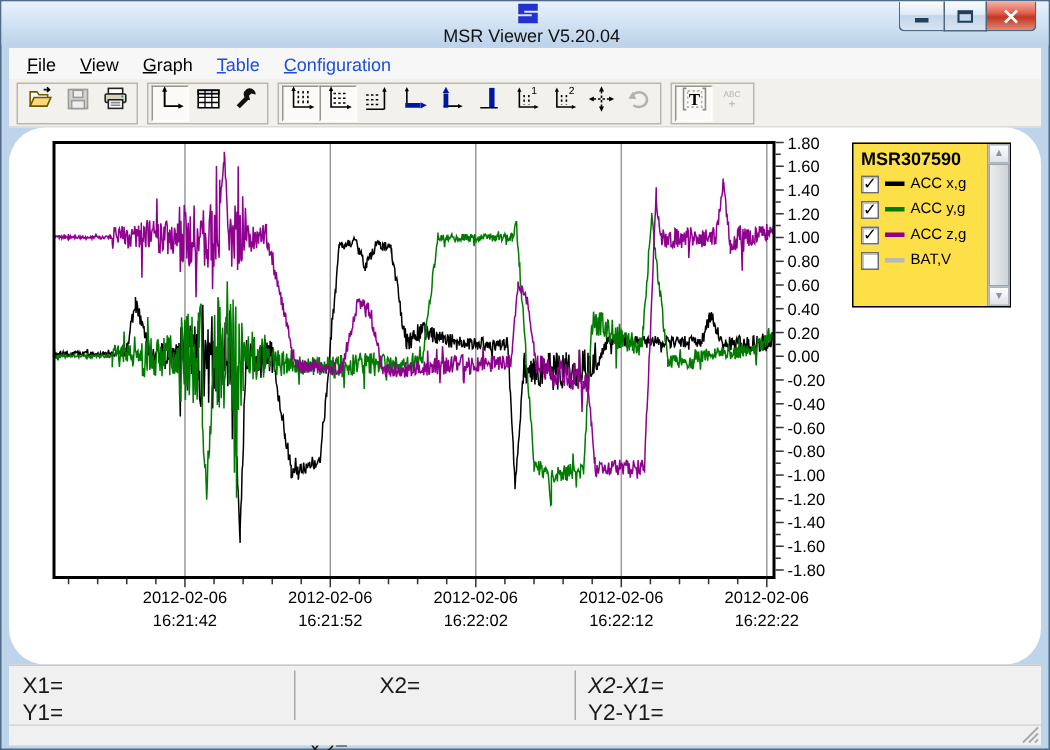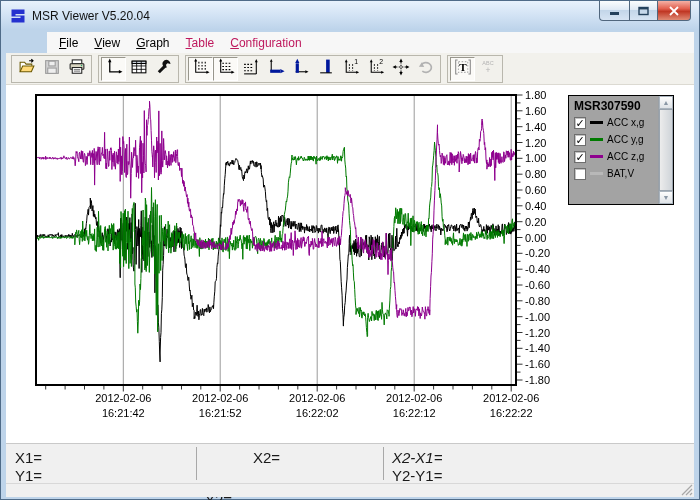--- a/index.html
+++ b/index.html
@@ -2,54 +2,54 @@
 <html><head>
 <meta charset="utf-8">
 <style>
   * { box-sizing: border-box; margin: 0; padding: 0; }
   html,body { width:700px; height:500px; font-family:"Liberation Sans",sans-serif; background:#fff; overflow:hidden; }
   .window { position:relative; width:700px; height:500px; background:#bed4ea; border:1px solid #4f6b88; }
 
   
   .titlebar { position:absolute; top:0; left:0; right:0; height:29px;
     background:linear-gradient(#e8f2fc 0%, #d4e4f5 45%, #bcd3ea 100%);
-    display:flex; align-items:center; padding-left:9px; }
+    display:flex; align-items:center; padding-left:9px;flex-direction:column; }
   .app-icon { width:16px; height:16px; margin-right:6px; flex:0 0 auto; }
   .title-text { font-size:12px; color:#111; }
   .caption-buttons { position:absolute; top:0; right:8px; display:flex; }
   .cap-btn { height:20px; border:1px solid #51677e; border-top:none; display:flex; align-items:center; justify-content:center;
     background:linear-gradient(#fbfdfe,#e0eaf5 45%,#c3d6e9 50%,#d6e4f3); }
   .cap-btn.min { width:30px; border-radius:0 0 0 4px; border-right:none; }
   .cap-btn.max { width:29px; }
   .cap-btn.close { width:33px; border-radius:0 0 4px 0; border-left:none;
     background:linear-gradient(#f4b1a5 0%, #e2604f 40%, #c = 100%); 
     background:linear-gradient(#f4b1a5 0%, #e2604f 40%, #c03724 55%, #e08a74 100%); }
 
   
   .menubar { position:absolute; top:31px; left:5px; right:5px; height:22px; background:#f7f7f7;
-    display:flex; align-items:center; padding-left:4px; font-size:12px; border-bottom:1px solid #e6e6e6;margin-left:41px; }
+    display:flex; align-items:center; padding-left:4px; font-size:12px; border-bottom:1px solid #e6e6e6; }
   .menu-item { padding:3px 8px; color:#000; }
-  .menu-item.disabled { color:#be185d; }
+  .menu-item.disabled { color:#1d4ed8; }
 
   
   .toolbar { position:absolute; top:52px; left:5px; right:5px; height:32px; background:#f2f1ec;
     display:flex; align-items:center; padding-left:5px; border-bottom:1px solid #dcdad2; }
   .tb-group { display:flex; align-items:center; height:28px; border:1px solid #b9b7ad; background:#f2f1ec;
     margin-right:6px; padding:0 2px; }
   .tb-btn { width:25px; height:24px; display:flex; align-items:center; justify-content:center; border:1px solid transparent; }
   .tb-btn.pressed { border:1px solid #98968c; border-bottom-color:#fff; border-right-color:#fff; background:#fbfaf7; }
   .tb-btn svg { width:18px; height:18px; }
 
   
-  .main { position:absolute; top:84px; left:5px; right:5px; height:358px; background:#fff; }
+  .main { position:absolute; top:84px; left:5px; right:5px; height:358px; background:#fff;border-radius:24px; }
   #chart-svg { position:absolute; top:0; left:0; }
   .start-time { position:absolute; left:25px; top:336px; font-size:12px; color:#000; }
 
   
-  .legend { position:absolute; left:562px; top:10px; width:106px; height:110px; border:1px solid #000; background:#a3a3a3; }
+  .legend { position:absolute; left:562px; top:10px; width:106px; height:110px; border:1px solid #000; background:#fde047; }
   .legend-title { font-weight:bold; font-size:12px; line-height:15px; padding-left:5px; }
   .legend-title.first { padding-top:3px; }
   .legend-row { display:flex; align-items:center; height:17px; padding-left:5px; }
   .cb { width:12px; height:12px; border:1px solid #6e6e6e; background:#fff; font-size:11px; line-height:11px;
     text-align:center; color:#000; box-shadow:inset 1px 1px 0 #c2c2c2; flex:0 0 auto; }
   .swatch { width:13px; height:3px; margin:0 4px; flex:0 0 auto; }
   .legend-label { font-size:10px; color:#000; white-space:nowrap; }
   .legend-scroll { position:absolute; top:0; right:0; bottom:0; width:15px; background:#eef0f2; border-left:1px solid #9aa0a6; }
   .ls-btn { position:absolute; left:0; right:0; height:13px; display:flex; align-items:center; justify-content:center;
     font-size:7px; color:#8a97a5; background:linear-gradient(#fdfdfd,#dfe3e7); border:1px solid #aab4be; }

